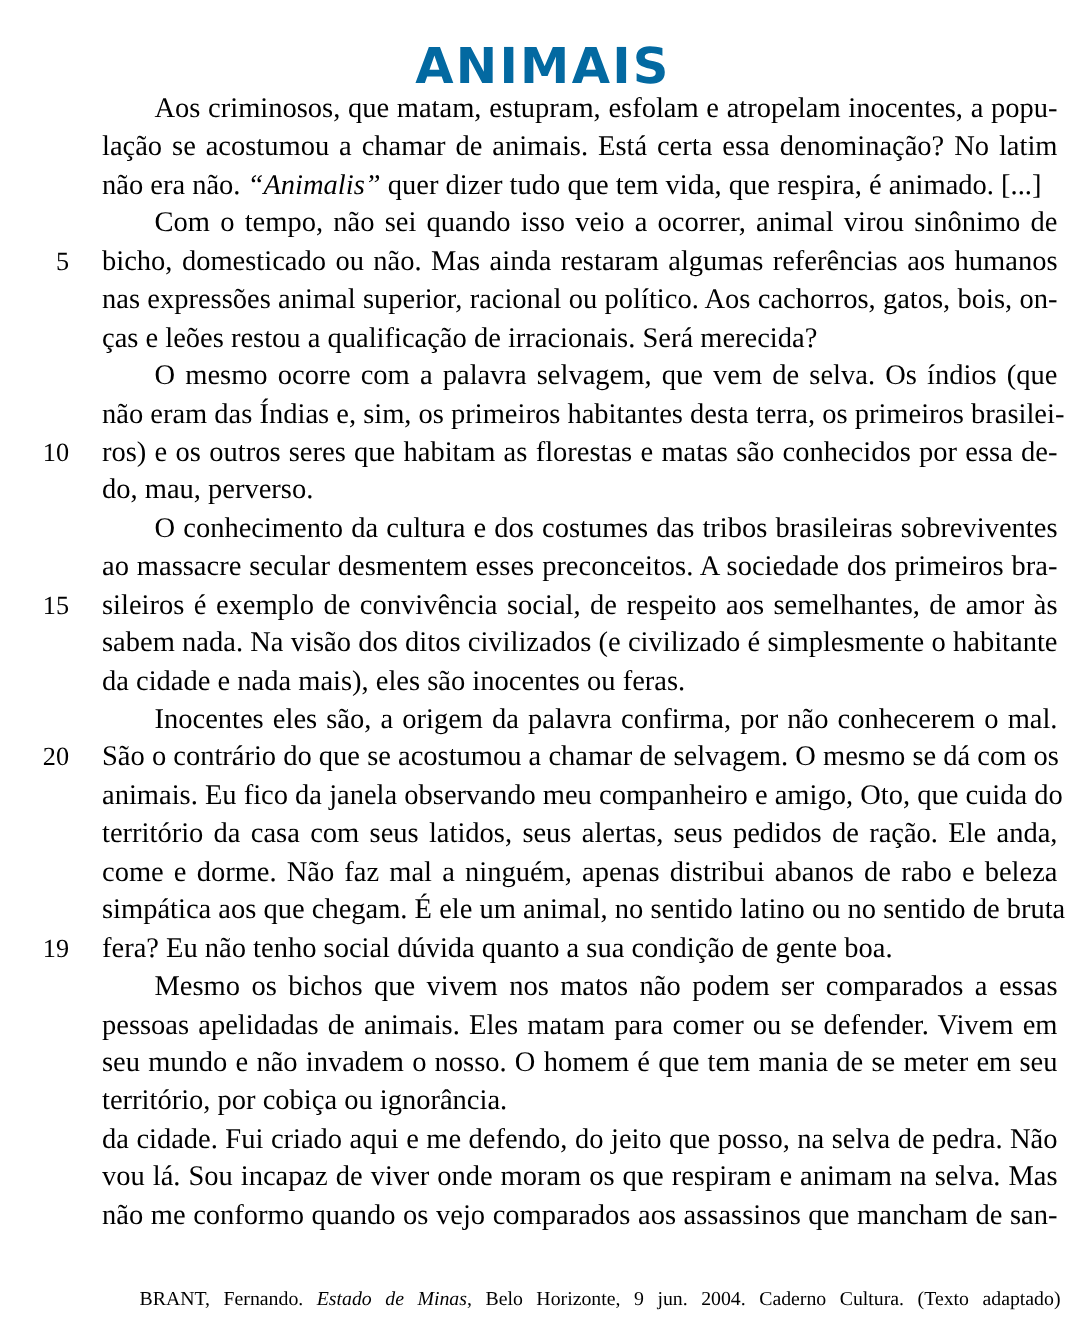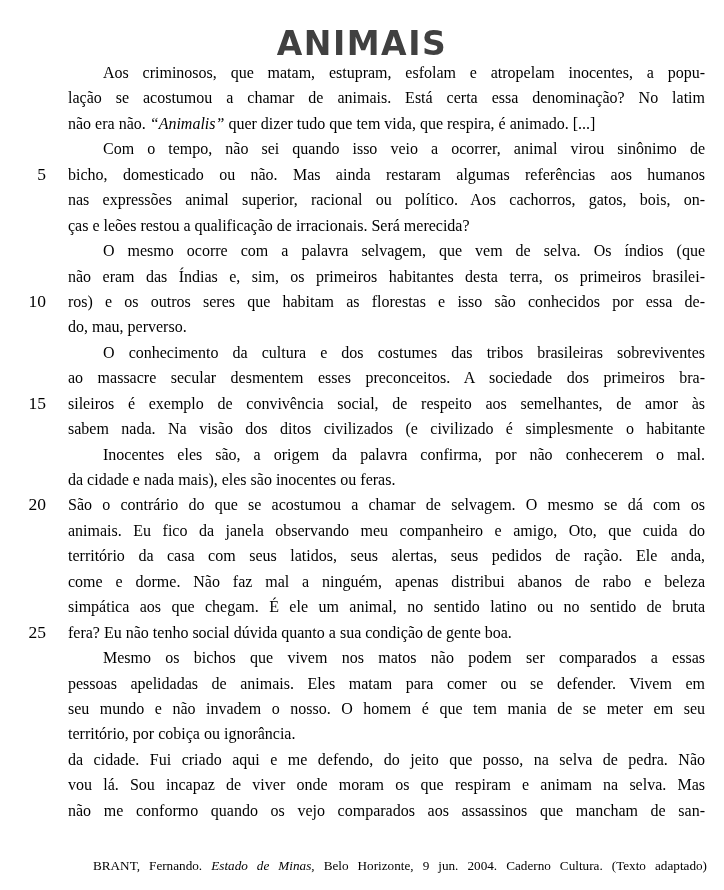--- a/index.html
+++ b/index.html
@@ -28,21 +28,21 @@
     position: absolute;
     top: 2px;
     left: 0;
     width: 724px;
     text-align: center;
     font-family: "DejaVu Sans", sans-serif;
     font-weight: bold;
     font-size: 33px;
     letter-spacing: 1.5px;
     line-height: 40px;
-    color: #404040;
+    color: #0369a1;
   }
 
   
   #text-body {
     position: absolute;
     top: 60px;
     left: 0;
     width: 724px;
   }
 
@@ -60,21 +60,21 @@
     text-align: right;
     font-size: 17.5px;
     line-height: 25.45px;
     font-family: "Liberation Serif", serif;
   }
 
   .line-text {
     position: absolute;
     left: 68px;
     width: 637px;
-    font-size: 16px;
+    font-size: 19px;
     line-height: 25.45px;
     letter-spacing: 0;
     text-align: justify;
     text-align-last: justify;
     white-space: nowrap;
   }
   .line-text.last-of-para {
     text-align: left;
     text-align-last: left;
   }
@@ -139,21 +139,21 @@
       <div class="text-line">
         <span class="line-number"></span>
         <span class="line-text"><span class="ind"></span>O mesmo ocorre com a palavra selvagem, que vem de selva. Os índios (que</span>
       </div>
       <div class="text-line">
         <span class="line-number"></span>
         <span class="line-text">não eram das Índias e, sim, os primeiros habitantes desta terra, os primeiros brasilei-</span>
       </div>
       <div class="text-line">
         <span class="line-number">10</span>
-        <span class="line-text">ros) e os outros seres que habitam as florestas e isso são conhecidos por essa de-</span>
+        <span class="line-text">ros) e os outros seres que habitam as florestas e matas são conhecidos por essa de-</span>
       </div>
       <div class="text-line">
         <span class="line-number"></span>
         <span class="line-text last-of-para">do, mau, perverso.</span>
       </div>
       <div class="text-line">
         <span class="line-number"></span>
         <span class="line-text"><span class="ind"></span>O conhecimento da cultura e dos costumes das tribos brasileiras sobreviventes</span>
       </div>
       <div class="text-line">
@@ -163,25 +163,25 @@
       <div class="text-line">
         <span class="line-number">15</span>
         <span class="line-text">sileiros é exemplo de convivência social, de respeito aos semelhantes, de amor às</span>
       </div>
       <div class="text-line">
         <span class="line-number"></span>
         <span class="line-text">sabem nada. Na visão dos ditos civilizados (e civilizado é simplesmente o habitante</span>
       </div>
       <div class="text-line">
         <span class="line-number"></span>
+        <span class="line-text last-of-para">da cidade e nada mais), eles são inocentes ou feras.</span>
+      </div>
+      <div class="text-line">
+        <span class="line-number"></span>
         <span class="line-text"><span class="ind"></span>Inocentes eles são, a origem da palavra confirma, por não conhecerem o mal.</span>
-      </div>
-      <div class="text-line">
-        <span class="line-number"></span>
-        <span class="line-text last-of-para">da cidade e nada mais), eles são inocentes ou feras.</span>
       </div>
       <div class="text-line">
         <span class="line-number">20</span>
         <span class="line-text">São o contrário do que se acostumou a chamar de selvagem. O mesmo se dá com os</span>
       </div>
       <div class="text-line">
         <span class="line-number"></span>
         <span class="line-text">animais. Eu fico da janela observando meu companheiro e amigo, Oto, que cuida do</span>
       </div>
       <div class="text-line">
@@ -190,21 +190,21 @@
       </div>
       <div class="text-line">
         <span class="line-number"></span>
         <span class="line-text">come e dorme. Não faz mal a ninguém, apenas distribui abanos de rabo e beleza</span>
       </div>
       <div class="text-line">
         <span class="line-number"></span>
         <span class="line-text">simpática aos que chegam. É ele um animal, no sentido latino ou no sentido de bruta</span>
       </div>
       <div class="text-line">
-        <span class="line-number">25</span>
+        <span class="line-number">19</span>
         <span class="line-text last-of-para">fera? Eu não tenho social dúvida quanto a sua condição de gente boa.</span>
       </div>
       <div class="text-line">
         <span class="line-number"></span>
         <span class="line-text"><span class="ind"></span>Mesmo os bichos que vivem nos matos não podem ser comparados a essas</span>
       </div>
       <div class="text-line">
         <span class="line-number"></span>
         <span class="line-text">pessoas apelidadas de animais. Eles matam para comer ou se defender. Vivem em</span>
       </div>

